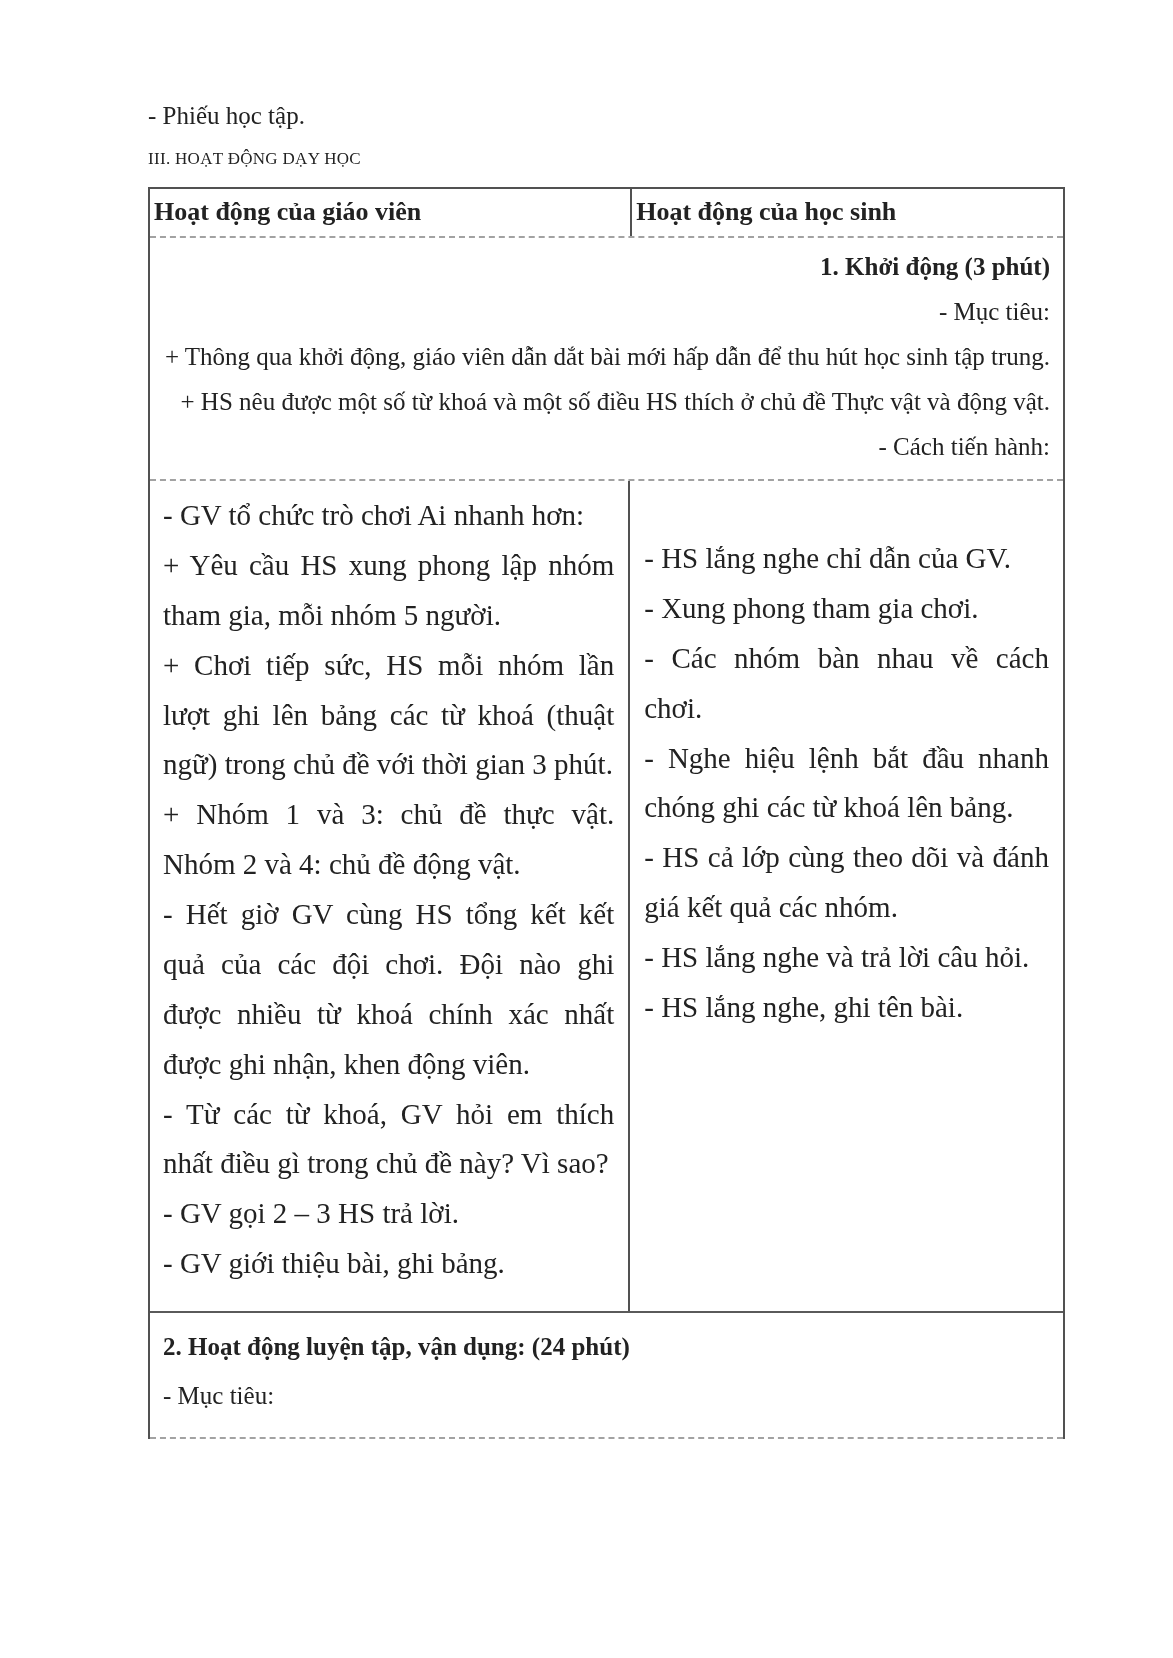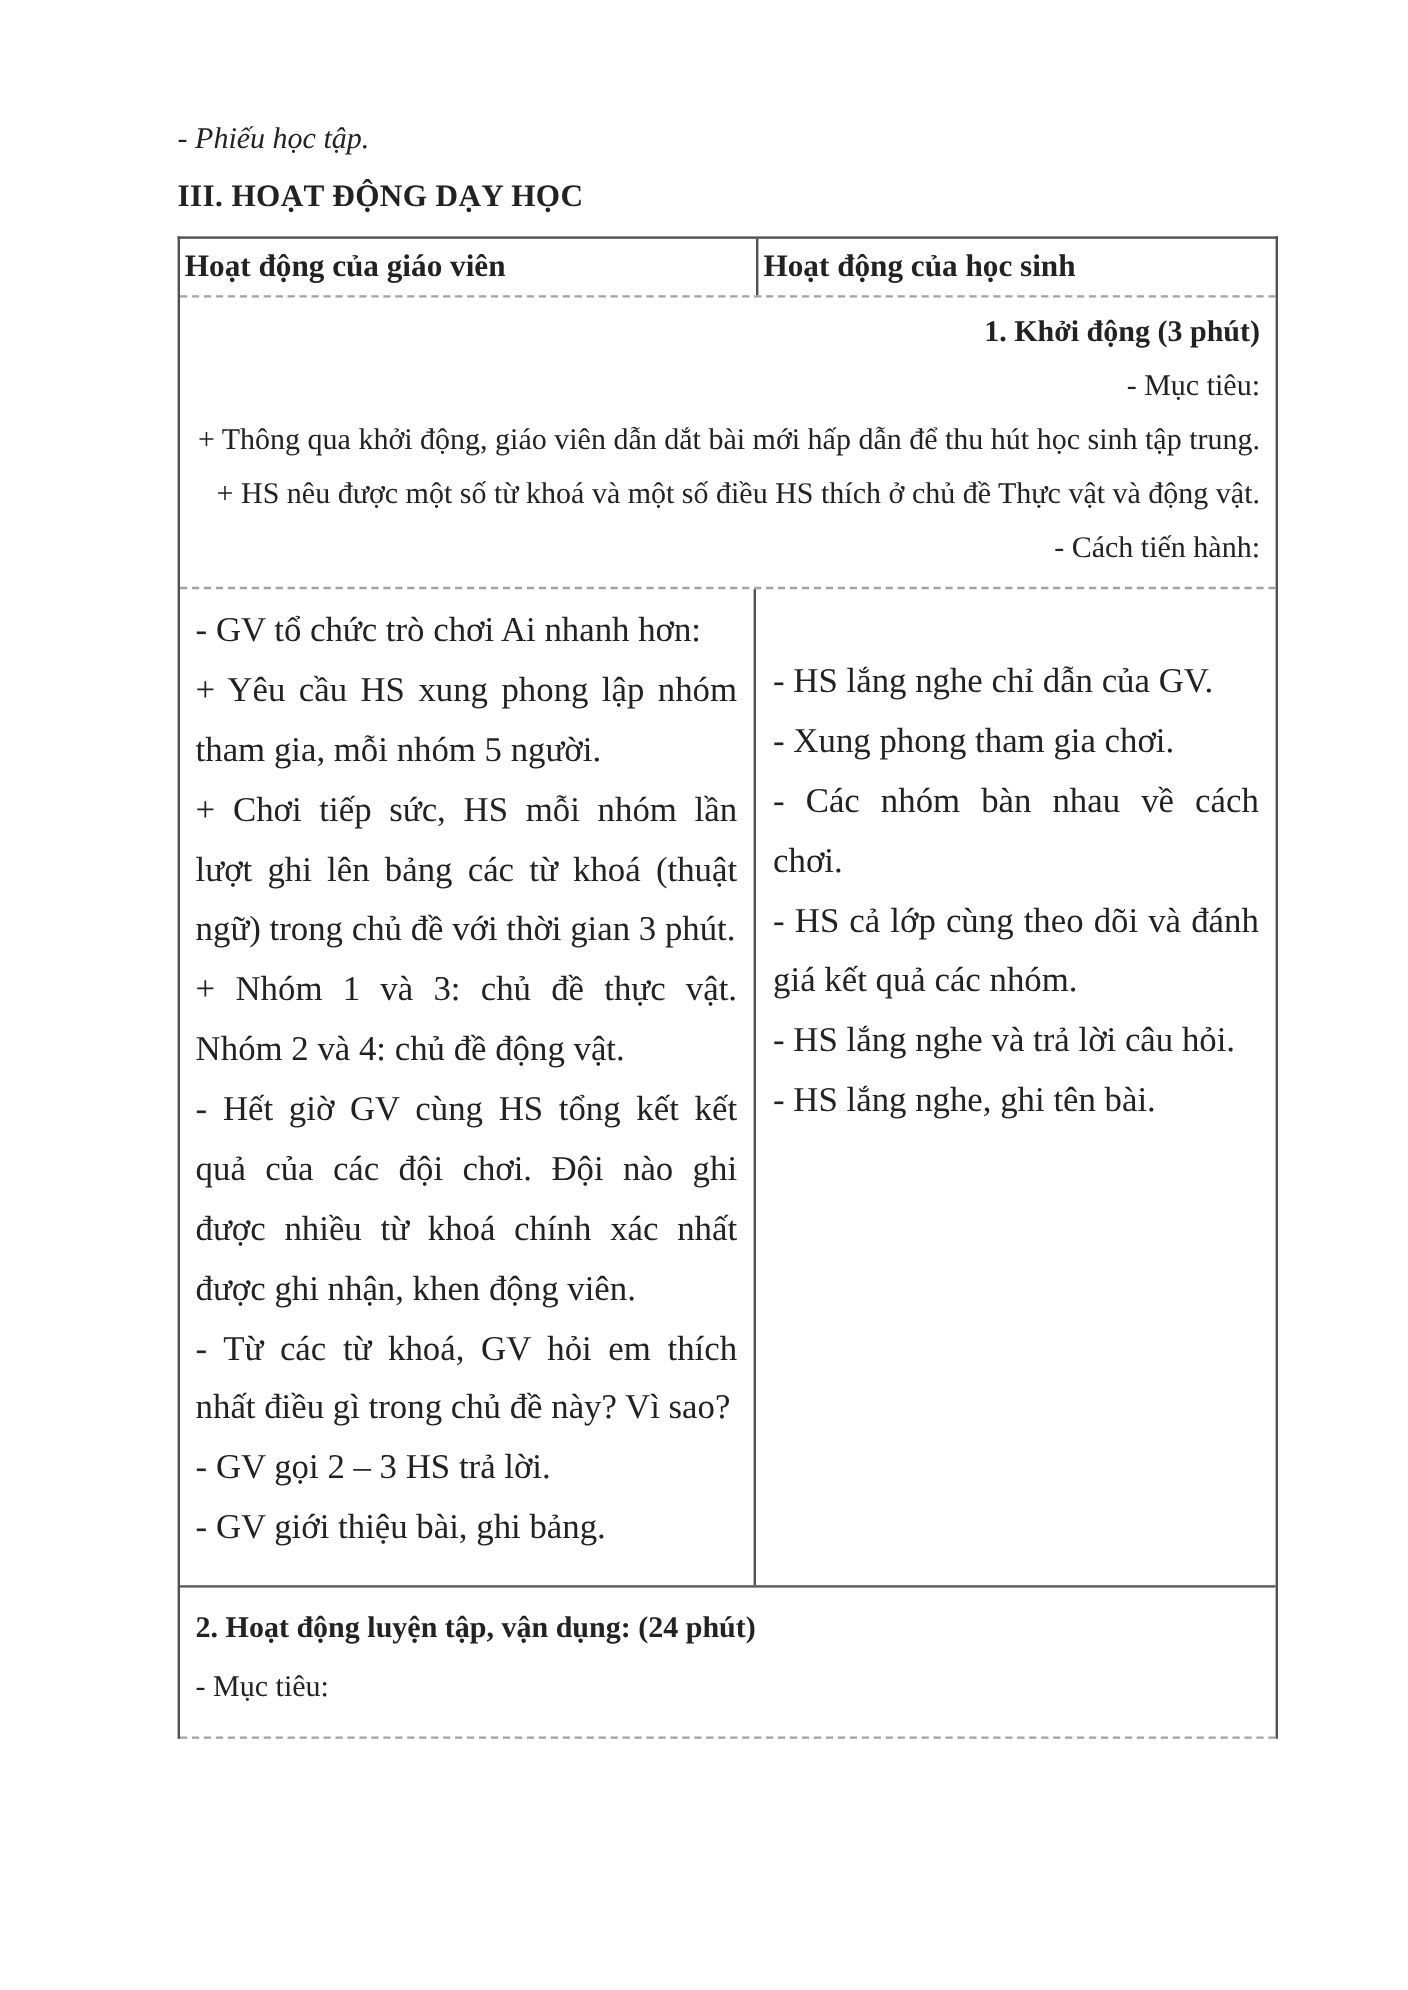--- a/index.html
+++ b/index.html
@@ -17,25 +17,24 @@
   }
   .content {
     position: absolute;
     left: 148px; top: 98px;
     width: 917px;
   }
   .intro-line {
     font-size: 25px;
     line-height: 1.4;
     margin-bottom: 16px;
-    font-style: italic;
   }
   .main-heading {
-    font-size: 26px;
-    font-weight: bold;
+    font-size: 17px;
+    font-weight: normal;
     margin-bottom: 18px;
     letter-spacing: 0.3px;
   }
   .lesson-table {
     border: 2px solid #515151;
     border-bottom: none;
     width: 100%;
   }
   .thead { display: flex; border-bottom: 2px dashed #a2a2a2; }
   .th {
@@ -108,20 +107,21 @@
           <p>+ Nhóm 1 và 3: chủ đề thực vật. Nhóm 2 và 4: chủ đề động vật.</p>
           <p>- Hết giờ GV cùng HS tổng kết kết quả của các đội chơi. Đội nào ghi được nhiều từ khoá chính xác nhất được ghi nhận, khen động viên.</p>
           <p>- Từ các từ khoá, GV hỏi em thích nhất điều gì trong chủ đề này? Vì sao?</p>
           <p>- GV gọi 2 – 3 HS trả lời.</p>
           <p>- GV giới thiệu bài, ghi bảng.</p>
         </div>
         <div class="col col-student">
           <p>- HS lắng nghe chỉ dẫn của GV.</p>
           <p>- Xung phong tham gia chơi.</p>
           <p>- Các nhóm bàn nhau về cách chơi.</p>
+          <p>- Nghe hiệu lệnh bắt đầu nhanh chóng ghi các từ khoá lên bảng.</p>
           <p>- HS cả lớp cùng theo dõi và đánh giá kết quả các nhóm.</p>
           <p>- HS lắng nghe và trả lời câu hỏi.</p>
           <p>- HS lắng nghe, ghi tên bài.</p>
         </div>
       </div>
 
       <div class="section-2">
         <p class="bold-title">2. Hoạt động luyện tập, vận dụng:  (24 phút)</p>
         <p>- Mục tiêu:</p>
       </div>

